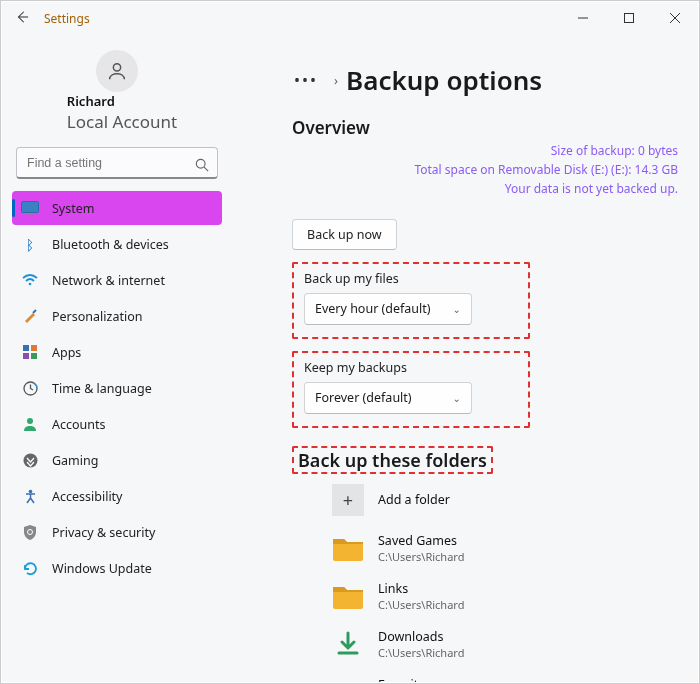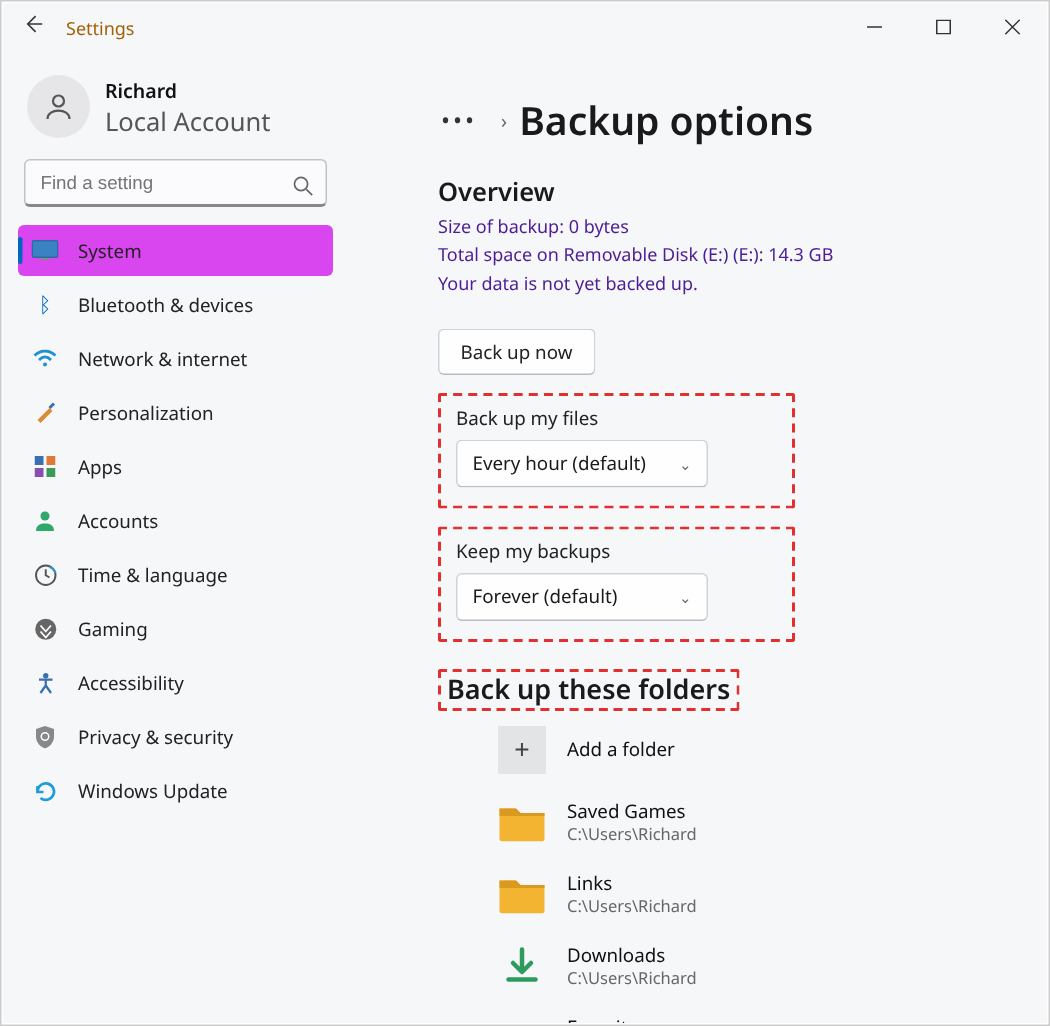--- a/index.html
+++ b/index.html
@@ -14,21 +14,21 @@
   }
   .window-frame { width: 696px; height: 680px; background: #f6f7f9; margin:1px; position: relative; overflow:hidden;}
   .titlebar { display:flex; align-items:center; height:32px; }
   .back-btn { width:28px; text-align:center; font-size:14px; color:#333; cursor:pointer; margin-left:6px;}
   .title { font-size:12px; color:#a16207; margin-left:8px; }
   .win-controls { display:flex; margin-left:auto; }
   .win-btn { width:46px; height:32px; display:flex; align-items:center; justify-content:center; color:#333; cursor:pointer;}
   .win-btn svg { width:10px; height:10px; }
   .content { display:flex; height:calc(100% - 32px); }
   .sidebar { width:230px; padding:8px 10px 0 10px; }
-  .user { display:flex; align-items:center; padding:8px 6px 14px 6px; }
+  .user { display:flex; align-items:center; padding:8px 6px 14px 6px;flex-direction:column; }
   .avatar { width:42px; height:42px; border-radius:50%; background:#e6e6e8; display:flex; align-items:center; justify-content:center; color:#555;}
   .avatar svg { width:22px; height:22px; }
   .user-names { margin-left:10px; }
   .user-name { font-size:13px; font-weight:600; color:#111; }
   .user-sub { font-size:17px; color:#555; }
   .search { position:relative; margin:0 4px 12px 4px; }
   .search input {
     width:100%; height:32px; border:1px solid #bfc3c7; border-bottom:2px solid #888;
     border-radius:4px; background:#fbfbfd; padding:0 30px 0 10px; font-size:12.5px; outline:none;
   }
@@ -37,21 +37,21 @@
   .nav li { display:flex; align-items:center; height:34px; padding:0 10px 0 8px; border-radius:4px; font-size:12.5px; color:#222; cursor:pointer; margin-bottom:2px;}
   .nav li.active { background:#d946ef; position:relative;}
   .nav li.active::before { content:""; position:absolute; left:0; top:8px; bottom:8px; width:3px; border-radius:2px; background:#0067c0;}
   .nav .ico { width:20px; height:20px; display:flex; align-items:center; justify-content:center; margin-right:12px; font-size:14px;}
   .main { flex:1; padding:20px 20px 0 60px; overflow:hidden; color:#1a1a1a;}
   .crumb { display:flex; align-items:center; margin:8px 0 18px -6px;}
   .crumb-dots { font-size:16px; letter-spacing:2px; color:#333; padding:0 8px; cursor:pointer;}
   .crumb-sep { color:#666; margin:0 8px; font-size:13px;}
   .crumb-title { font-size:26px; font-weight:600;}
   .section-title { font-size:17px; font-weight:600; margin-bottom:2px;}
-  .small { font-size:12px; color:#4c1d95; line-height:1.6;}
+  .small { font-size:12px; color:#8b5cf6; line-height:1.6;text-align:right;}
   .btn {
     display:inline-block; background:#fefefe; border:1px solid #d0d3d6; border-bottom-color:#b8bcc0;
     border-radius:4px; padding:6px 14px; font-size:12.5px; color:#222; cursor:pointer; margin-top:20px;
   }
   .group { margin-top:18px; }
   .group-label { font-size:12.5px; color:#222; margin-bottom:6px;}
   .dropdown {
     width:168px; height:32px; background:#fefefe; border:1px solid #d0d3d6; border-bottom-color:#b8bcc0;
     border-radius:4px; display:flex; align-items:center; padding:0 10px; font-size:12.5px; cursor:pointer; justify-content:space-between;
   }
@@ -164,36 +164,36 @@
                 <rect x="0" y="0" width="6" height="6" fill="#3a6fb0"></rect>
                 <rect x="8" y="0" width="6" height="6" fill="#e07838"></rect>
                 <rect x="0" y="8" width="6" height="6" fill="#8a4db0"></rect>
                 <rect x="8" y="8" width="6" height="6" fill="#3a9a5a"></rect>
               </svg>
             </span>
           <span>Apps</span>
         </li>
         <li>
           <span class="ico">
-              <svg width="14" height="14" viewBox="0 0 14 14">
-                <circle cx="7" cy="4" r="3" fill="#2ea86b"></circle>
-                <path d="M1 14c0-4 3-5 6-5s6 1 6 5" fill="#2ea86b"></path>
-              </svg>
-            </span>
-          <span>Accounts</span>
-        </li>
-        <li>
-          <span class="ico">
               <svg width="15" height="15" viewBox="0 0 15 15">
                 <circle cx="7.5" cy="7.5" r="6.5" fill="none" stroke="#555" stroke-width="1.3"></circle>
                 <path d="M7.5 3.5 V7.5 L10 9" stroke="#555" stroke-width="1.3" fill="none"></path>
                 <path d="M10 2 Q13 3 14 6" stroke="#2e9acb" stroke-width="1.5" fill="none"></path>
               </svg>
             </span>
           <span>Time &amp; language</span>
+        </li>
+        <li>
+          <span class="ico">
+              <svg width="14" height="14" viewBox="0 0 14 14">
+                <circle cx="7" cy="4" r="3" fill="#2ea86b"></circle>
+                <path d="M1 14c0-4 3-5 6-5s6 1 6 5" fill="#2ea86b"></path>
+              </svg>
+            </span>
+          <span>Accounts</span>
         </li>
         <li>
           <span class="ico">
               <svg width="15" height="15" viewBox="0 0 15 15">
                 <circle cx="7.5" cy="7.5" r="7" fill="#666"></circle>
                 <path d="M4 5 L7.5 9 L11 5 M4 9 L7.5 13 L11 9" stroke="#fff" stroke-width="1.2" fill="none"></path>
               </svg>
             </span>
           <span>Gaming</span>
         </li>

